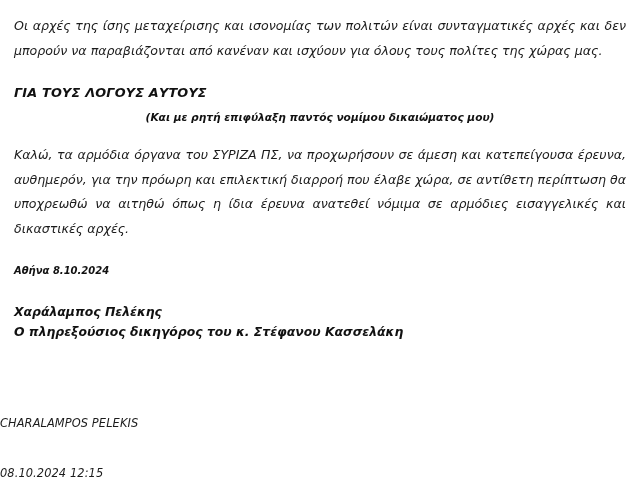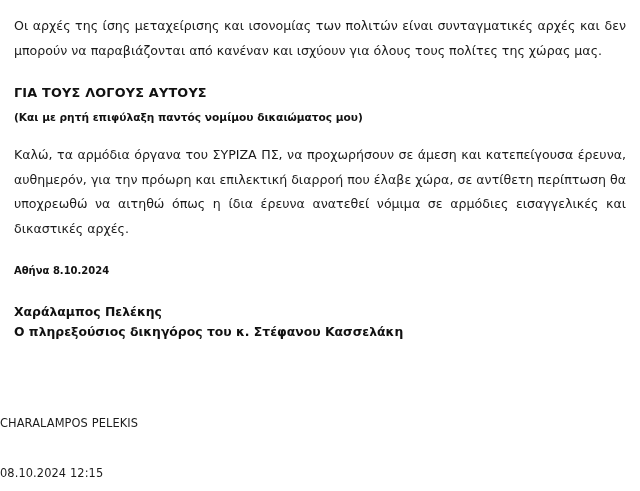--- a/index.html
+++ b/index.html
@@ -13,20 +13,21 @@
     font-family: "Liberation Serif", serif;
     color: #1a1a1a;
     overflow: hidden;
   }
   .page {
     position: relative;
     width: 640px;
     height: 491px;
     box-sizing: border-box;
     padding: 10px 14px 0 14px;
+    font-style: italic;
   }
   .para {
     font-family: "DejaVu Sans", sans-serif;
     font-size: 12.6px;
     line-height: 1.95;
     text-align: justify;
     text-justify: inter-word;
     color: #1b1b1b;
     margin: 0;
   }
@@ -36,20 +37,21 @@
   .heading-center {
     text-align: left;
     font-family: "DejaVu Sans", sans-serif;
     font-weight: bold;
     font-size: 12.8px;
     margin-top: 22px;
     letter-spacing: 0.2px;
     color: #111;
   }
   .subheading-center {
+    text-align: center;
     font-family: "DejaVu Sans", sans-serif;
     font-weight: bold;
     font-size: 10.6px;
     margin-top: 11px;
     color: #111;
   }
   .para-body {
     margin-top: 20px;
   }
   .date-line {

